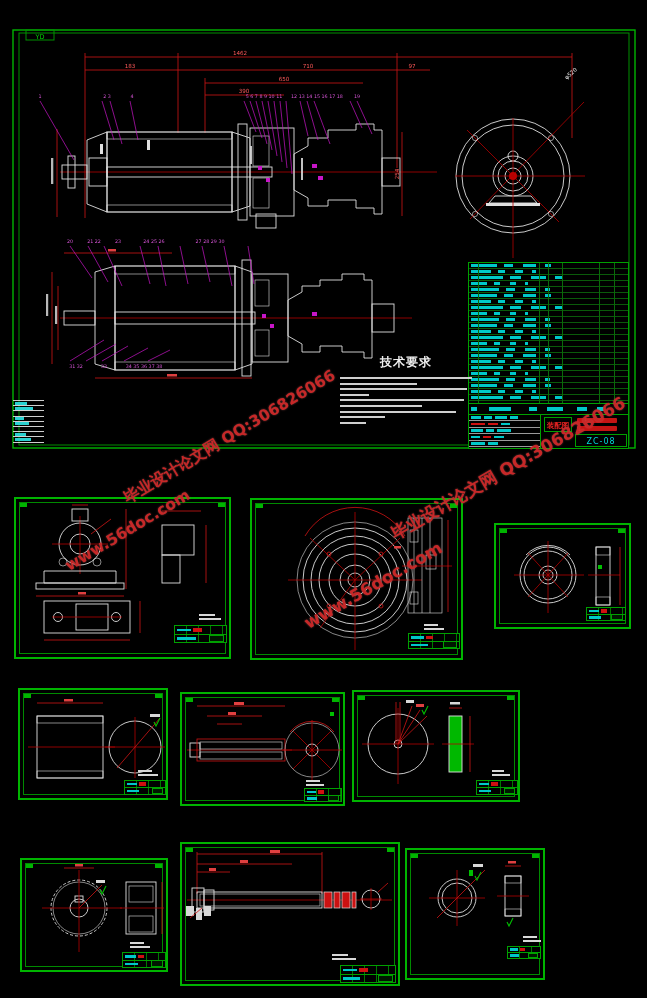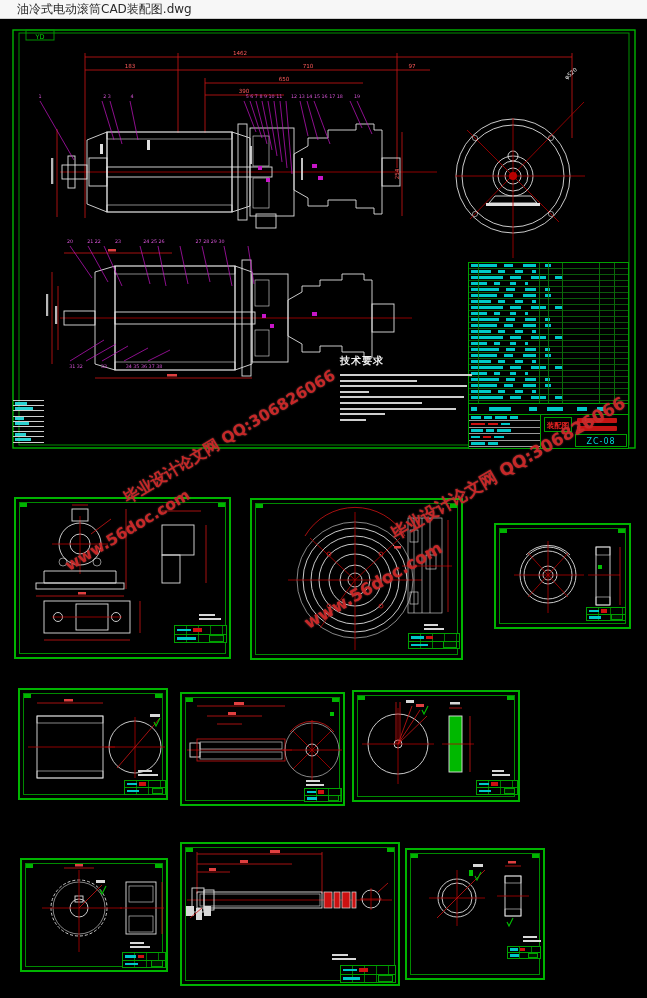--- a/index.html
+++ b/index.html
@@ -44,21 +44,21 @@
   .tb-grid{position:absolute;left:0;top:0;width:72px;height:33px;border-right:1px solid #00a000;box-sizing:border-box;}
   .tb-grid .tr{height:6.4px;border-bottom:1px solid #9a9a9a;display:flex;align-items:center;gap:3px;padding-left:2px;box-sizing:border-box;}
   .tb-grid .tr i{display:block;height:2.5px;background:#00c8c8;}
   .tb-grid .tr i.rd{background:#d01010;}
   .stamp{position:absolute;left:75px;top:2px;width:28px;height:15px;border:1px solid #00a000;color:#e02020;font-size:7.5px;font-weight:bold;text-align:center;line-height:15px;box-sizing:border-box;}
   .tb-redline{position:absolute;left:108px;width:40px;height:5px;background:#c41414;border-radius:1px;}
   .dwgno{position:absolute;left:106px;top:19px;width:52px;height:13px;border:1px solid #00a000;color:#00d8d8;font-size:8px;text-align:center;line-height:13px;box-sizing:border-box;letter-spacing:1px;}
 
   
   .notes{position:absolute;left:328px;top:326px;width:132px;height:90px;}
-  .notes-title{color:#efefef;font-size:10px;font-weight:bold;margin-bottom:6px;letter-spacing:1px;}
+  .notes-title{color:#efefef;font-size:12px;font-weight:bold;text-align:center;margin-bottom:6px;letter-spacing:1px;}
   .note-line{height:2px;background:#cfcfcf;margin:3.6px 0;}
 
   
   .revstrip{position:absolute;left:1px;top:372px;width:31px;height:44px;border-top:1px solid #ccc;}
   .revstrip .rr{height:5.2px;border-bottom:1px solid #cfcfcf;display:flex;align-items:center;box-sizing:border-box;}
   .revstrip .rr i{display:block;height:3px;background:#2ad0d0;margin-left:2px;}
 
   
   .mini-tb{position:absolute;border:1px solid #00a000;box-sizing:border-box;display:flex;flex-direction:column;background:#000;z-index:2;}
   .mini-tb .r{flex:1;border-top:1px solid #00a000;display:flex;align-items:center;gap:2px;padding:0 2px;box-sizing:border-box;background:repeating-linear-gradient(90deg,transparent 0 11px,#007800 11px 12px);}
@@ -73,23 +73,20 @@
   .watermark{position:absolute;color:#c62828;font-weight:bold;white-space:nowrap;transform-origin:0 0;z-index:6;text-shadow:0 0 2px rgba(255,130,130,.45);pointer-events:none;}
   .wm1{left:45px;top:511px;transform:rotate(-31deg);font-size:15.5px;line-height:28px;}
   .wm1 .wm-l1{margin-left:85px;}
   .wm2{left:280px;top:560px;transform:rotate(-30deg);font-size:17px;line-height:34px;}
   .wm2 .wm-l1{margin-left:120px;}
 </style>
 </head>
 <body>
 
 <div id="app">
-  <div class="titlebar">
-    <span>油冷式电动滚筒CAD装配图.dwg</span>
-  </div>
 
   <div class="canvas">
 
     <div class="sheet">
       <svg width="625" height="422" viewBox="0 0 625 422">
         <defs>
           <pattern id="hm" patternUnits="userSpaceOnUse" width="3.5" height="3.5">
             <path d="M0,3.5 L3.5,0" stroke="#00a000" stroke-width="0.7"></path>
           </pattern>
         </defs>

